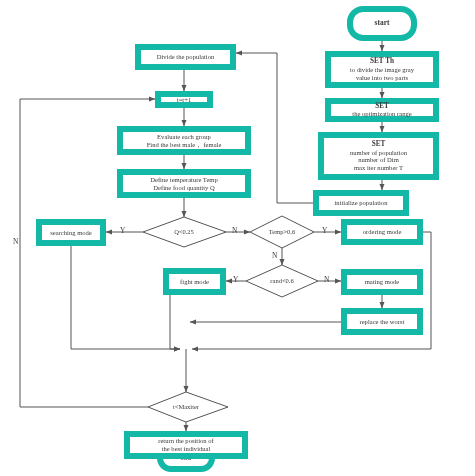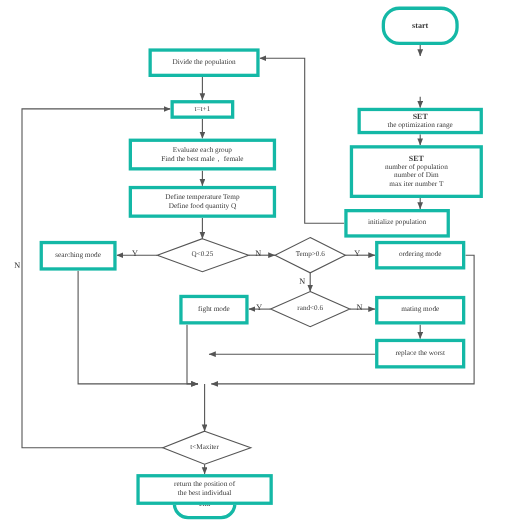--- a/index.html
+++ b/index.html
@@ -1,20 +1,20 @@
 <!DOCTYPE html>
 <html><head>
 <meta charset="utf-8">
 <style>
   html,body{margin:0;padding:0;background:#ffffff;}
   body{width:475px;height:476px;overflow:hidden;
        font-family:"Liberation Serif","DejaVu Serif",serif;color:#333333;}
   #flow{position:relative;width:475px;height:476px;}
   #flow svg{position:absolute;left:0;top:0;width:475px;height:476px;}
-  .node{position:absolute;box-sizing:border-box;border:3px solid #14b8a6;
+  .node{position:absolute;box-sizing:border-box;border:6px solid #14b8a6;
         background:#fff;display:flex;align-items:center;justify-content:center;
         text-align:center;line-height:1.18;color:#3a3a3a;}
   .node .inner{padding:0 3px;width:100%;}
   .term{border-radius:16px;}
   .lbl{position:absolute;color:#3a3a3a;font-size:7.5px;line-height:1;
        font-family:"Liberation Serif","DejaVu Serif",serif;}
   .dtext{position:absolute;text-align:center;color:#3a3a3a;
          font-size:6.5px;line-height:1;pointer-events:none;}
   .b{font-weight:bold;}
   .r1{font-size:7.2px;}
@@ -93,20 +93,27 @@
   </svg>
 
   <div class="node term" style="left:347px;top:6px;width:70px;height:35px;">
     <div class="inner r3 b">start</div>
   </div>
 
   <div class="node term" style="left:157px;top:444px;width:58px;height:28px;">
     <div class="inner r1">end</div>
   </div>
 
+  <div class="node" style="left:325px;top:51px;width:114px;height:37px;">
+    <div class="inner">
+      <div class="r1 b">SET Th</div>
+      <div class="r2">to divide the image gray</div>
+      <div class="r2">value into two parts</div>
+    </div>
+  </div>
 
   <div class="node" style="left:325px;top:98px;width:114px;height:24px;">
     <div class="inner">
       <div class="r1 b">SET</div>
       <div class="r2">the optimization range</div>
     </div>
   </div>
 
   <div class="node" style="left:318px;top:132px;width:121px;height:48px;">
     <div class="inner">

